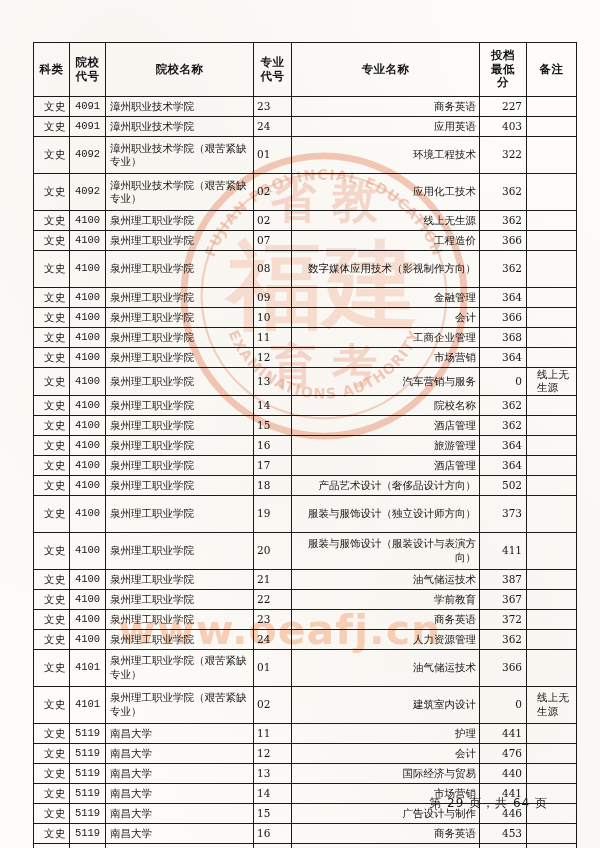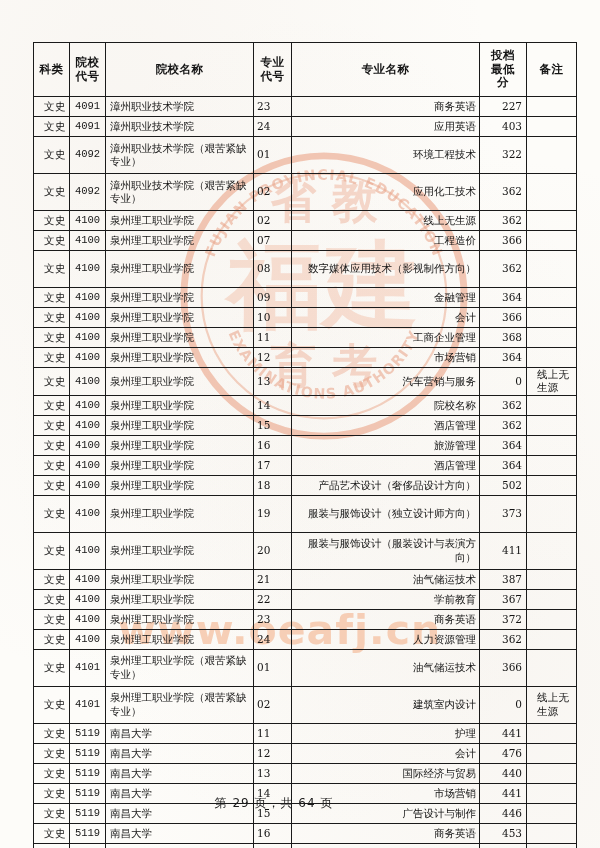--- a/index.html
+++ b/index.html
@@ -100,21 +100,21 @@
   col.w-zcode { width: 38px; }
   col.w-zname { width: 188px; }
   col.w-score { width: 47px; }
   col.w-note  { width: 50px; }
 
   
   #footer {
     position: absolute;
     left: 0; top: 795px;
     width: 548px;
-    text-align: center;
+    text-align: right;
     font-size: 12px;
     color: #1b1b1b;
     z-index: 3;
     letter-spacing: 1px;
   }
 </style>
 </head>
 <body>
 
 <div id="page">

